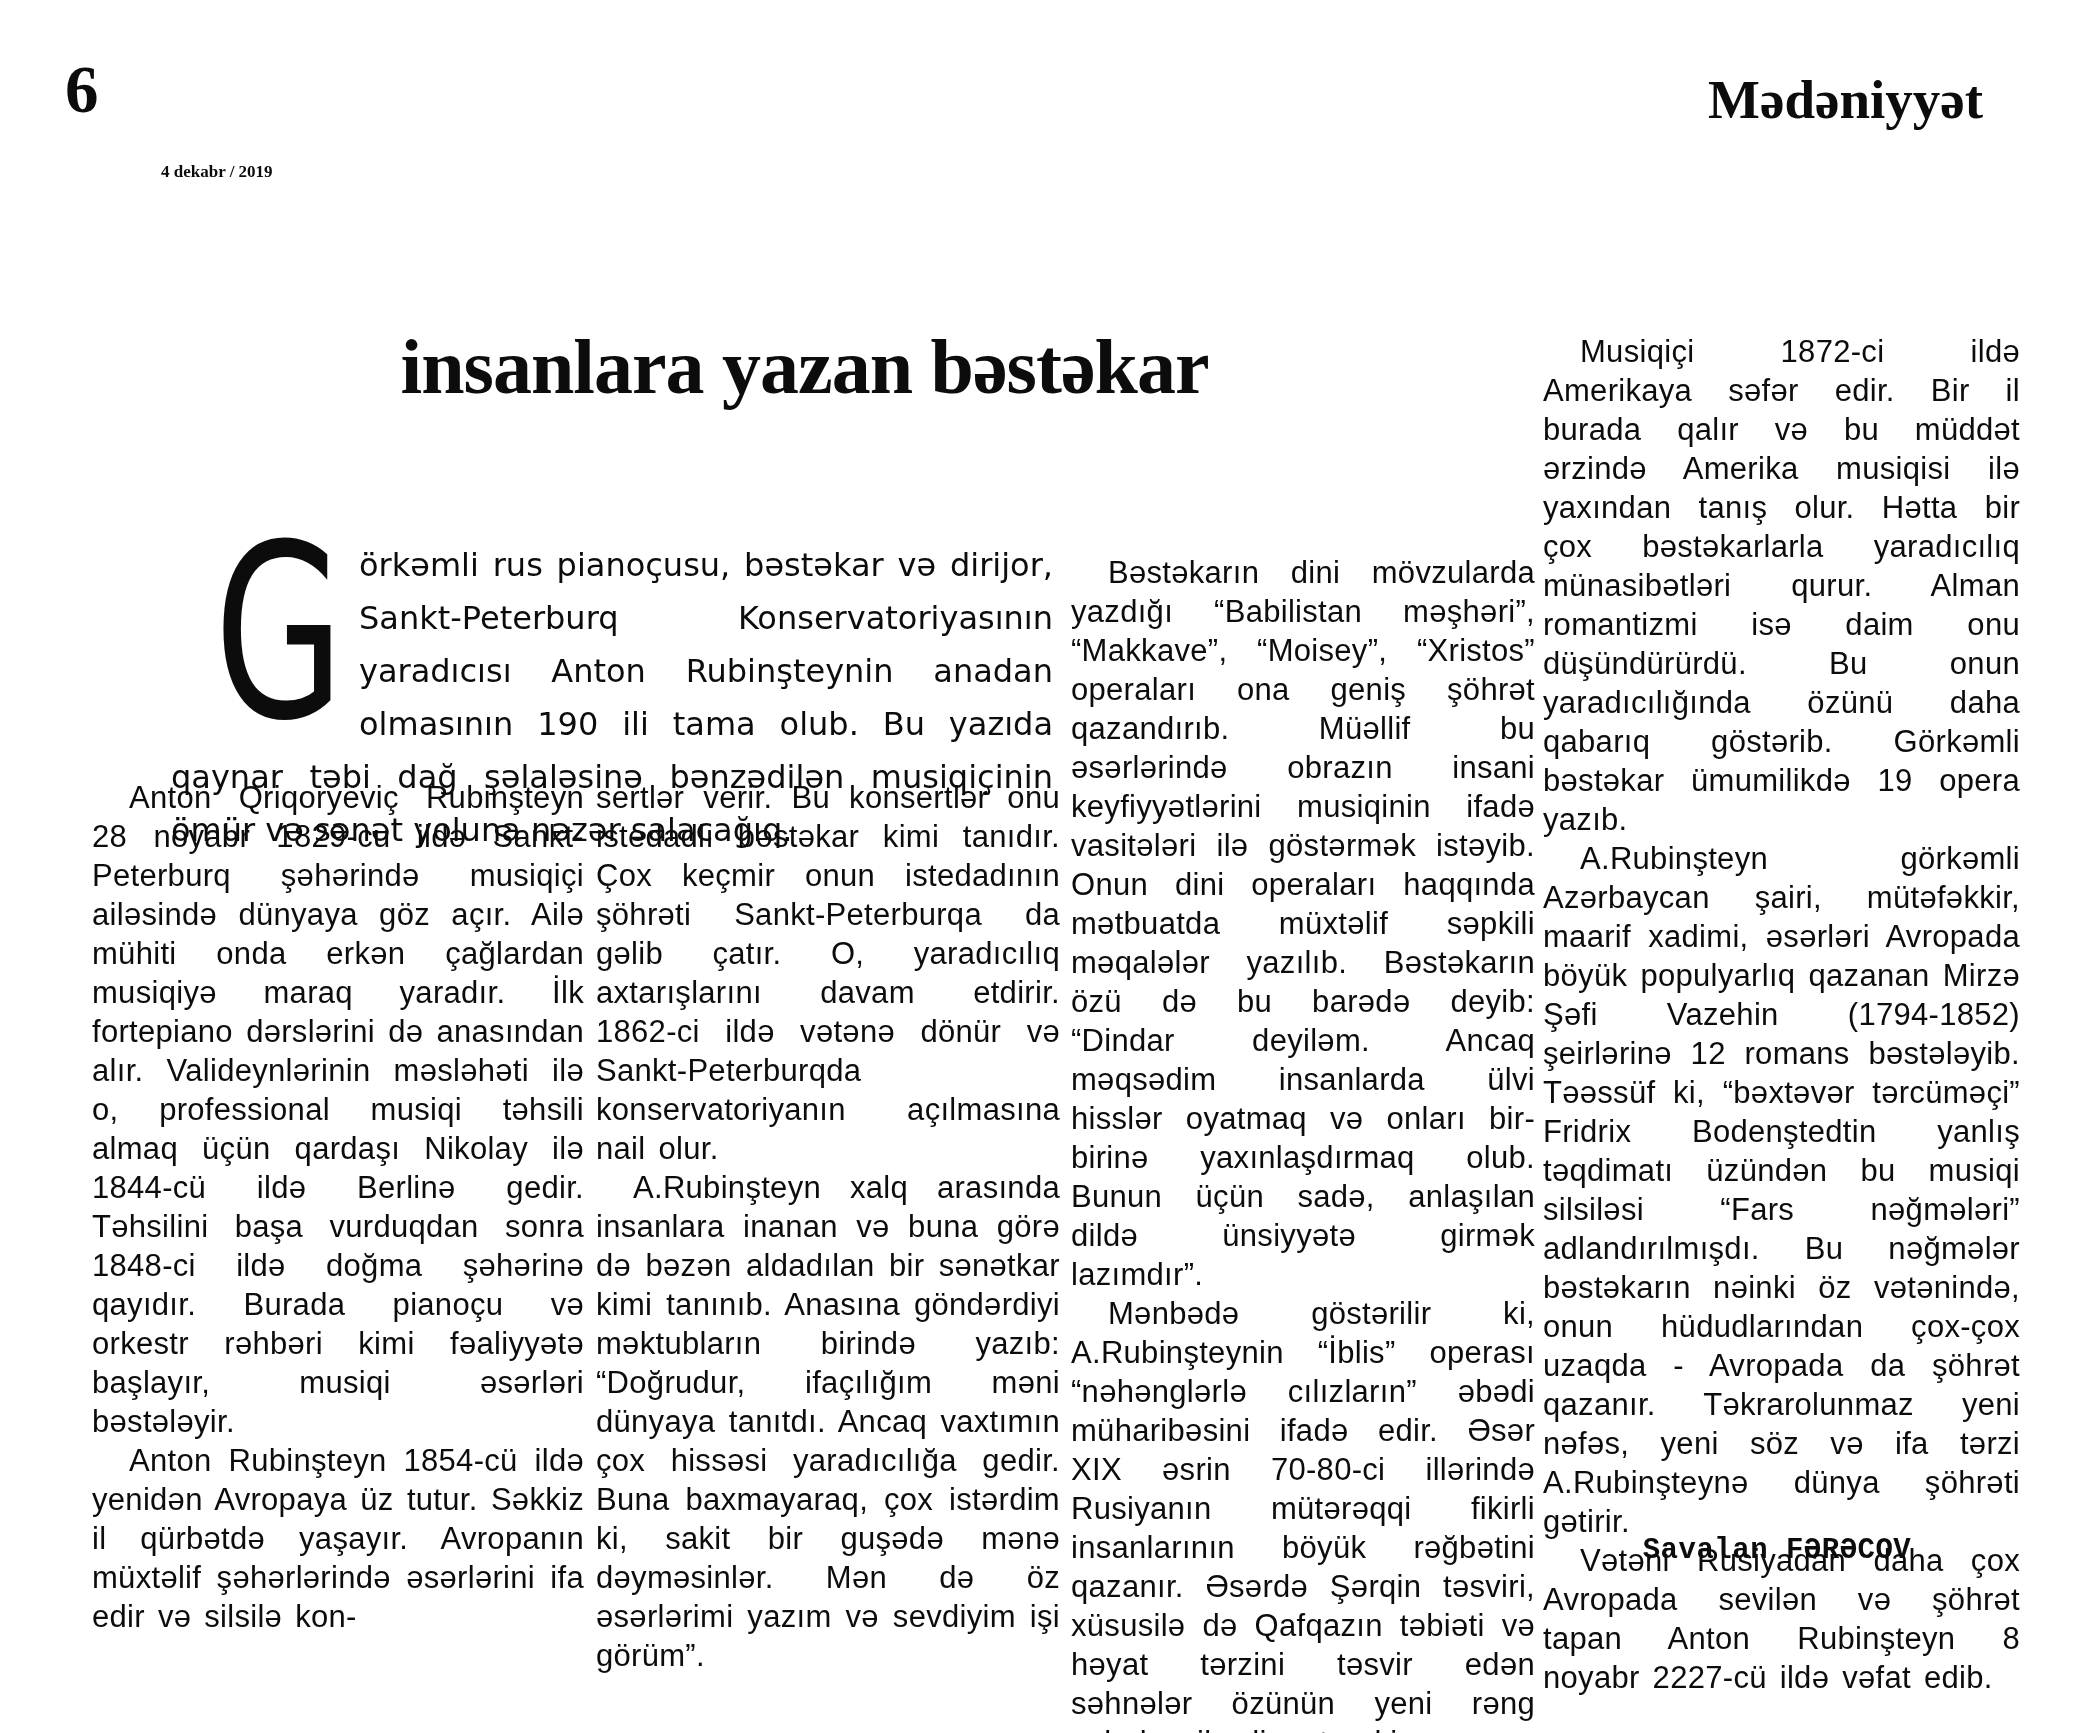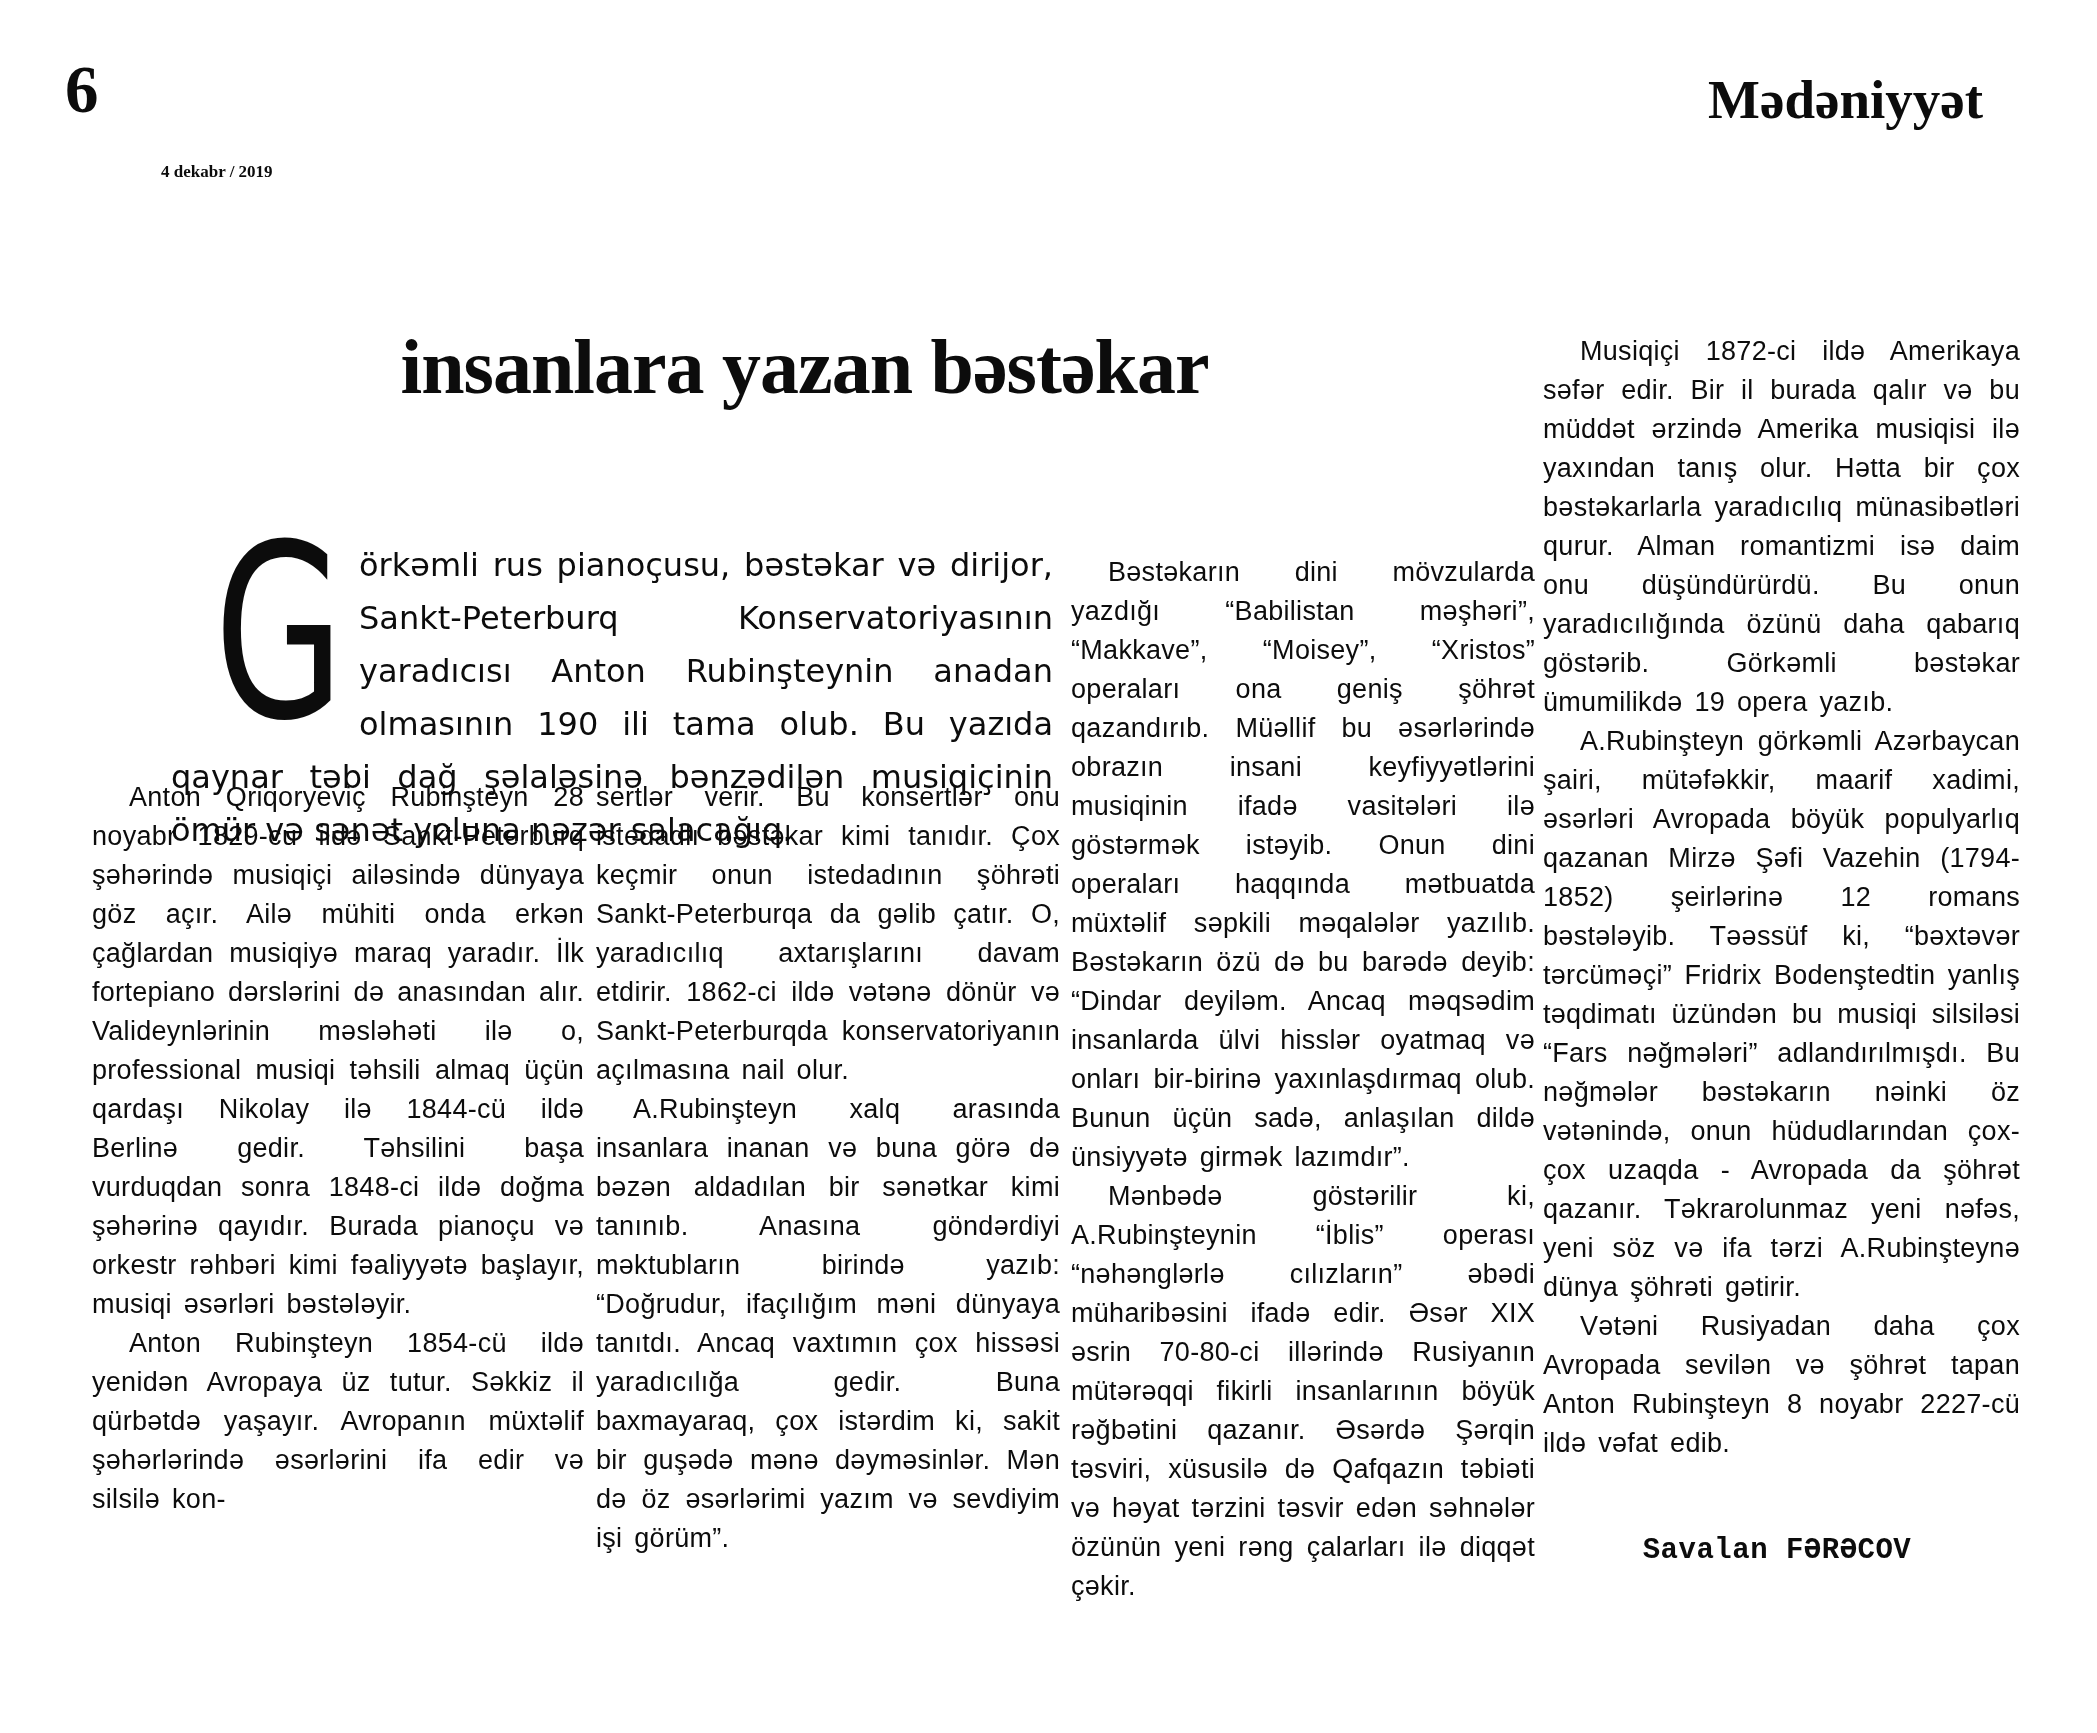--- a/index.html
+++ b/index.html
@@ -51,21 +51,21 @@
     font-family:"DejaVu Sans",sans-serif;
     font-size:240px;line-height:176px;
     transform:scaleX(.7);transform-origin:left top;
     margin:7.2px -41px 0 43px;
   }
 
   
   .col{
     position:absolute;
     font-family:"Liberation Sans",sans-serif;
-    font-size:27px;line-height:39px;
+    font-size:31px;line-height:39px;
     letter-spacing:0.3px;word-spacing:4.1px;
     text-align:justify;
   }
   .col p{margin:0;}
   .col p.ind{text-indent:37px;}
   .col1{left:92px;top:778px;width:492px;}
   .col2{left:596px;top:778px;width:464px;}
   .col3{left:1071px;top:553px;width:464px;}
   .col4{left:1543px;top:332px;width:477px;}
 

